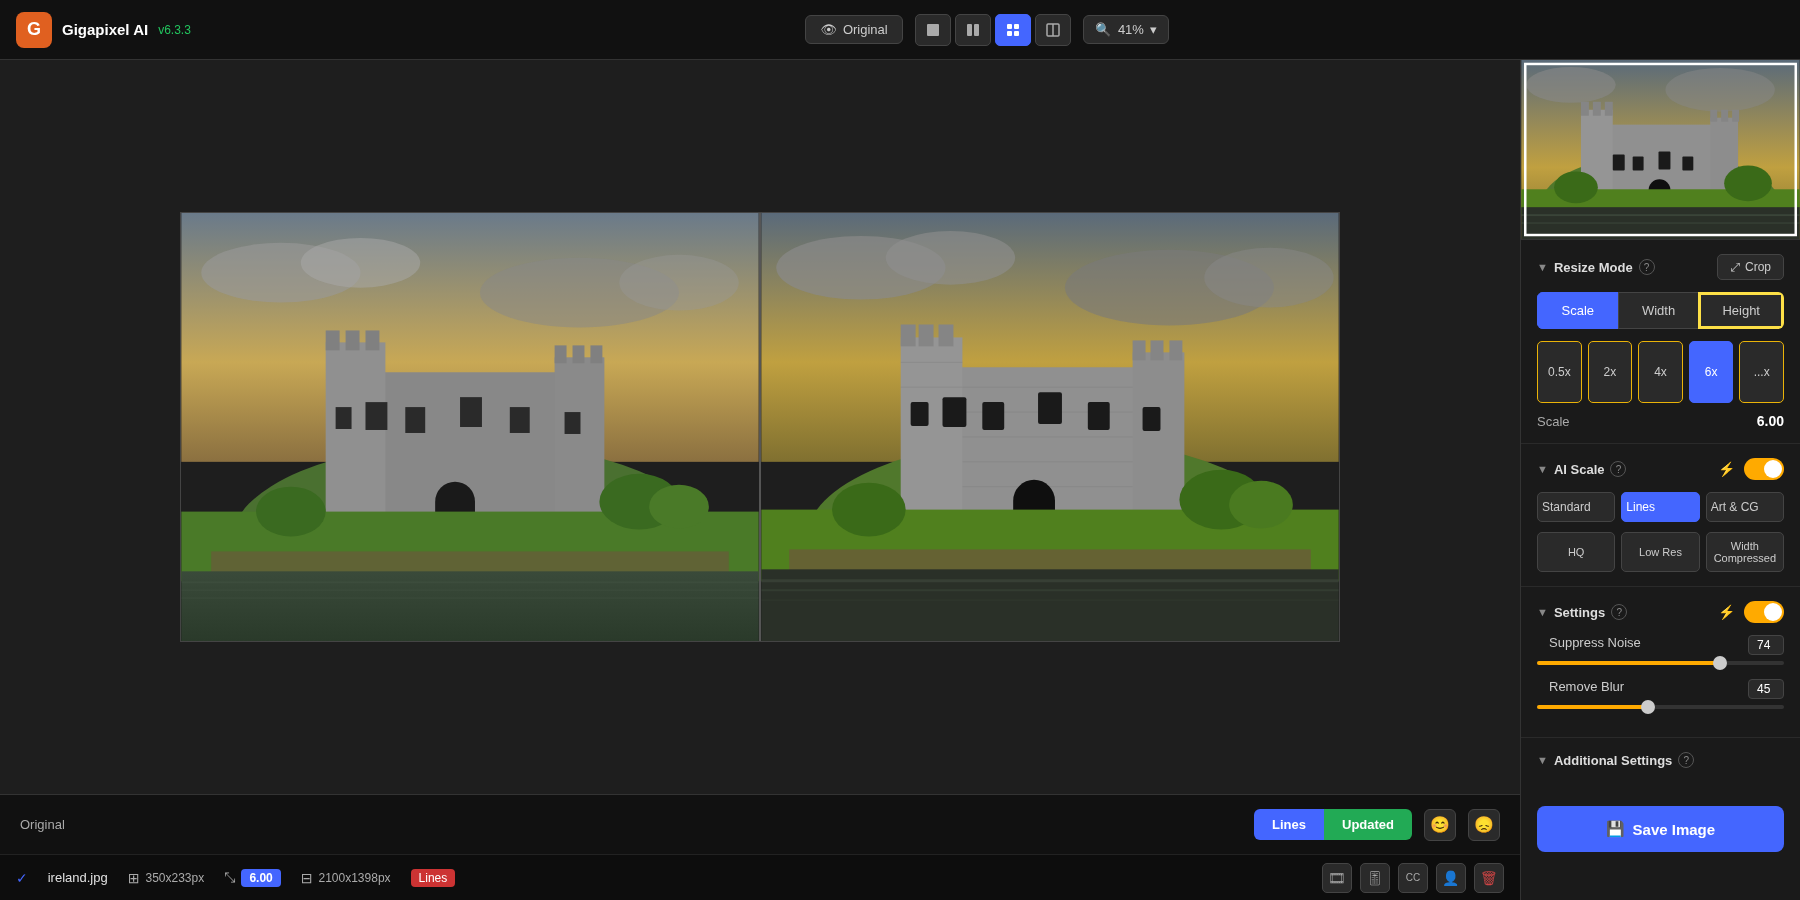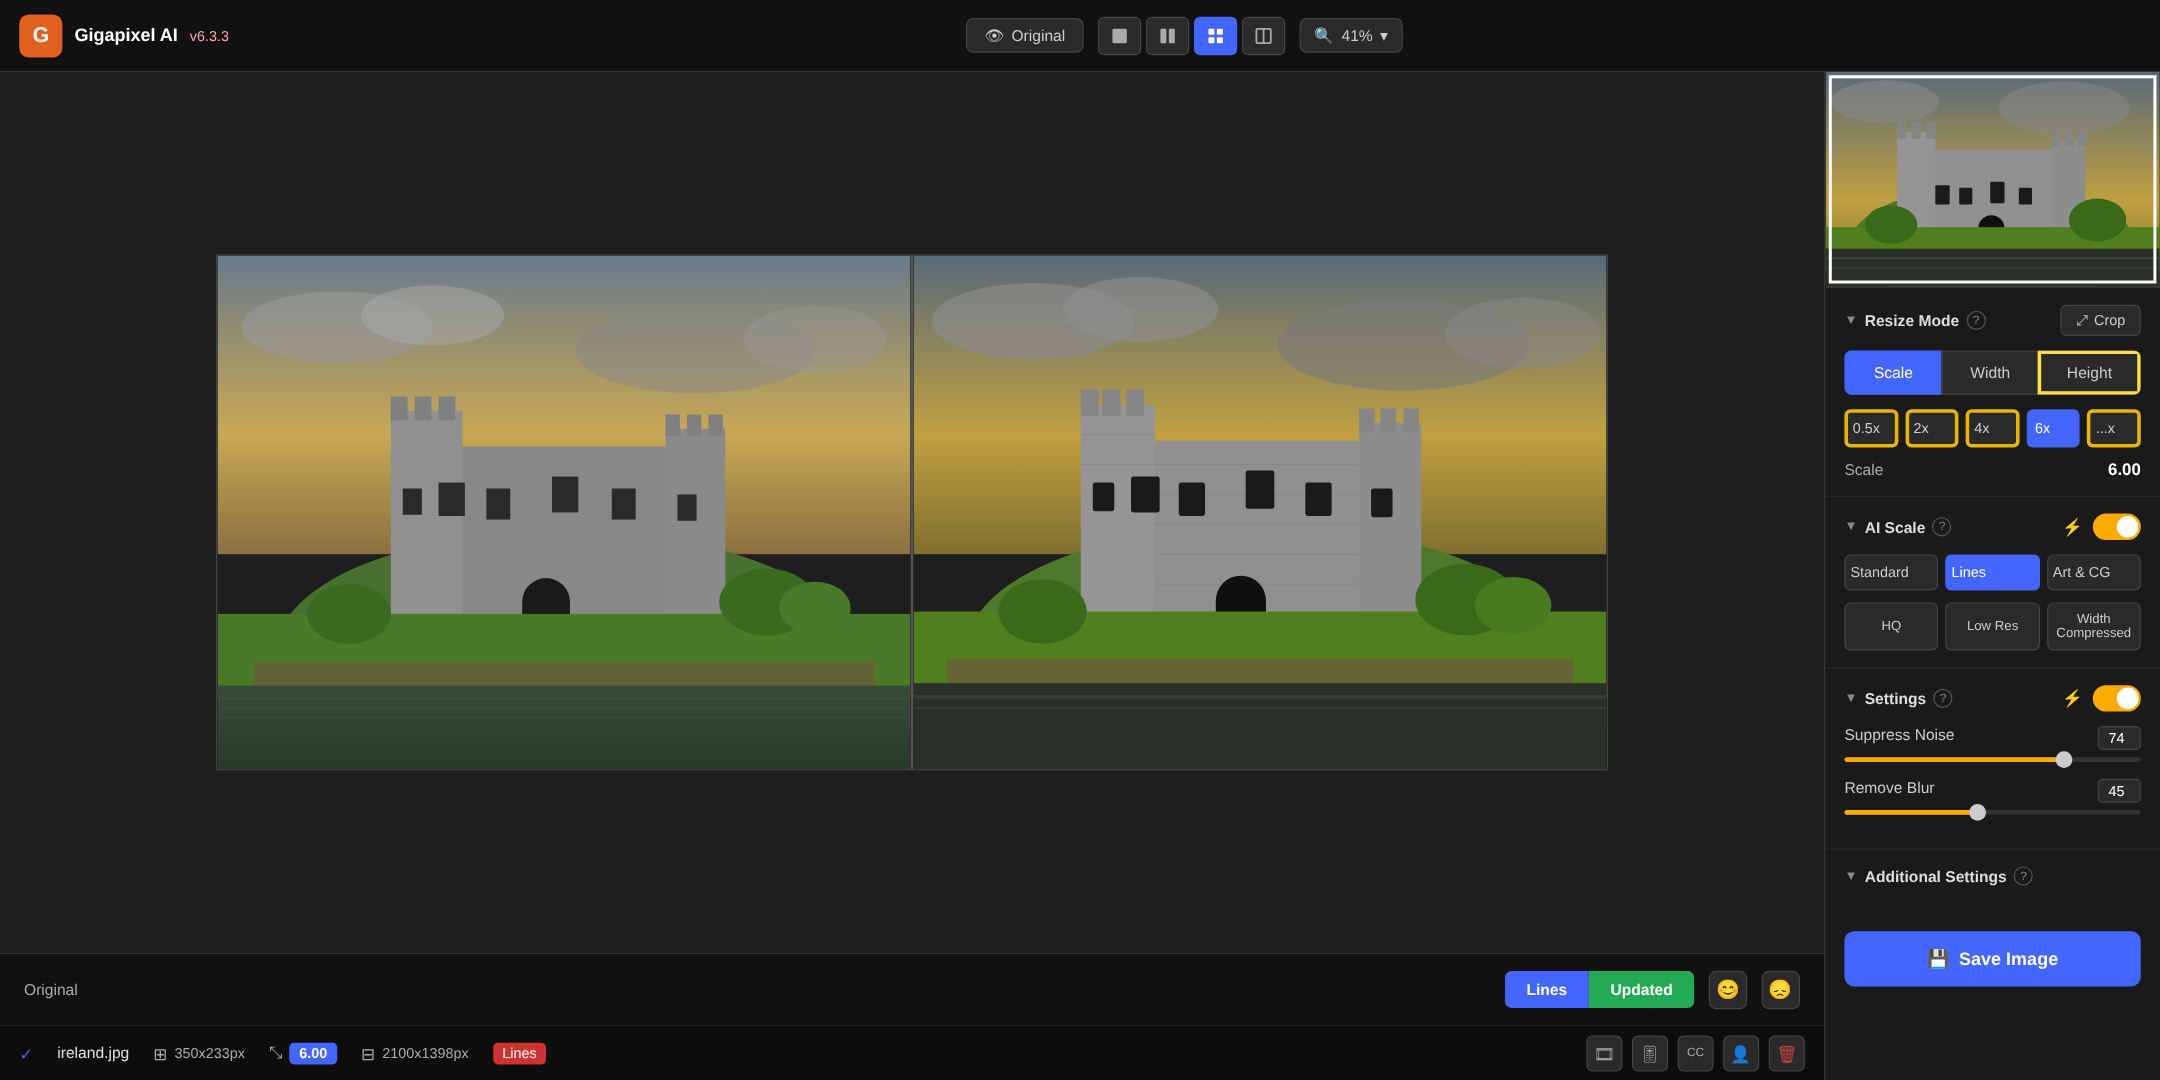--- a/index.html
+++ b/index.html
@@ -42,21 +42,21 @@
       color: white;
       font-size: 18px;
     }
     .app-name {
       font-size: 15px;
       font-weight: 600;
       color: #fff;
     }
     .app-version {
       font-size: 12px;
-      color: #fca5a5;
+      color: #22c55e;
     }
     .header-center {
       flex: 1;
       display: flex;
       align-items: center;
       justify-content: center;
       gap: 12px;
     }
     .original-btn {
       display: flex;
@@ -331,28 +331,28 @@
       font-size: 12px;
     }
 
     .scale-quick-btns {
       display: flex;
       gap: 6px;
       margin-bottom: 10px;
     }
     .scale-q-btn {
       flex: 1;
-      padding: 6px 4px;
-      background: #2a2a2a;
-      border: 3px solid #eab308;
+      padding: 23px 4px;
+      background: #2a2a2a;
+      border: 1px solid #eab308;
       border-radius: 5px;
       color: #ccc;
       cursor: pointer;
       font-size: 12px;
-      text-align: left;
+      text-align: center;
     }
     .scale-q-btn.active {
       background: #4466ff;
       color: #fff;
       border-color: #4466ff;
     }
 
     .scale-row {
       display: flex;
       justify-content: space-between;
@@ -433,21 +433,21 @@
 
     
     .slider-row {
       margin-bottom: 14px;
     }
     .slider-label-row {
       display: flex;
       justify-content: space-between;
       margin-bottom: 6px;
     }
-    .slider-label { color: #ccc; font-size: 13px; }
+    .slider-label { color: #ccc; font-size: 13px; margin-left: 12px; }
     .slider-value {
       background: #2a2a2a;
       border: 1px solid #444;
       color: #fff;
       padding: 2px 8px;
       border-radius: 4px;
       font-size: 12px;
       min-width: 36px;
       text-align: left;
     }

